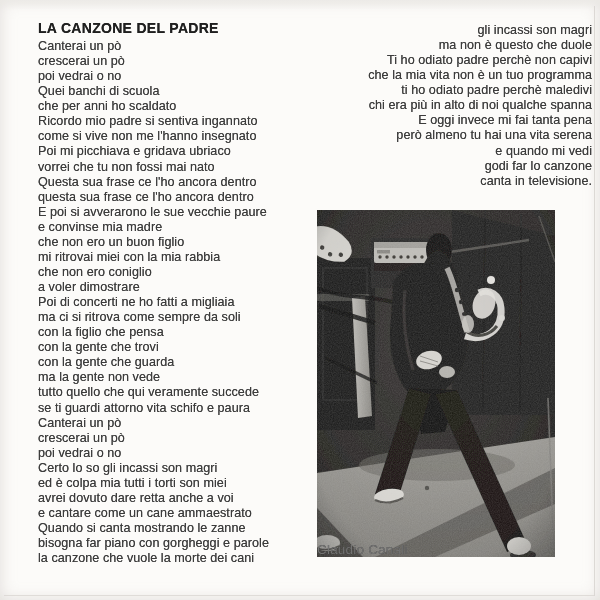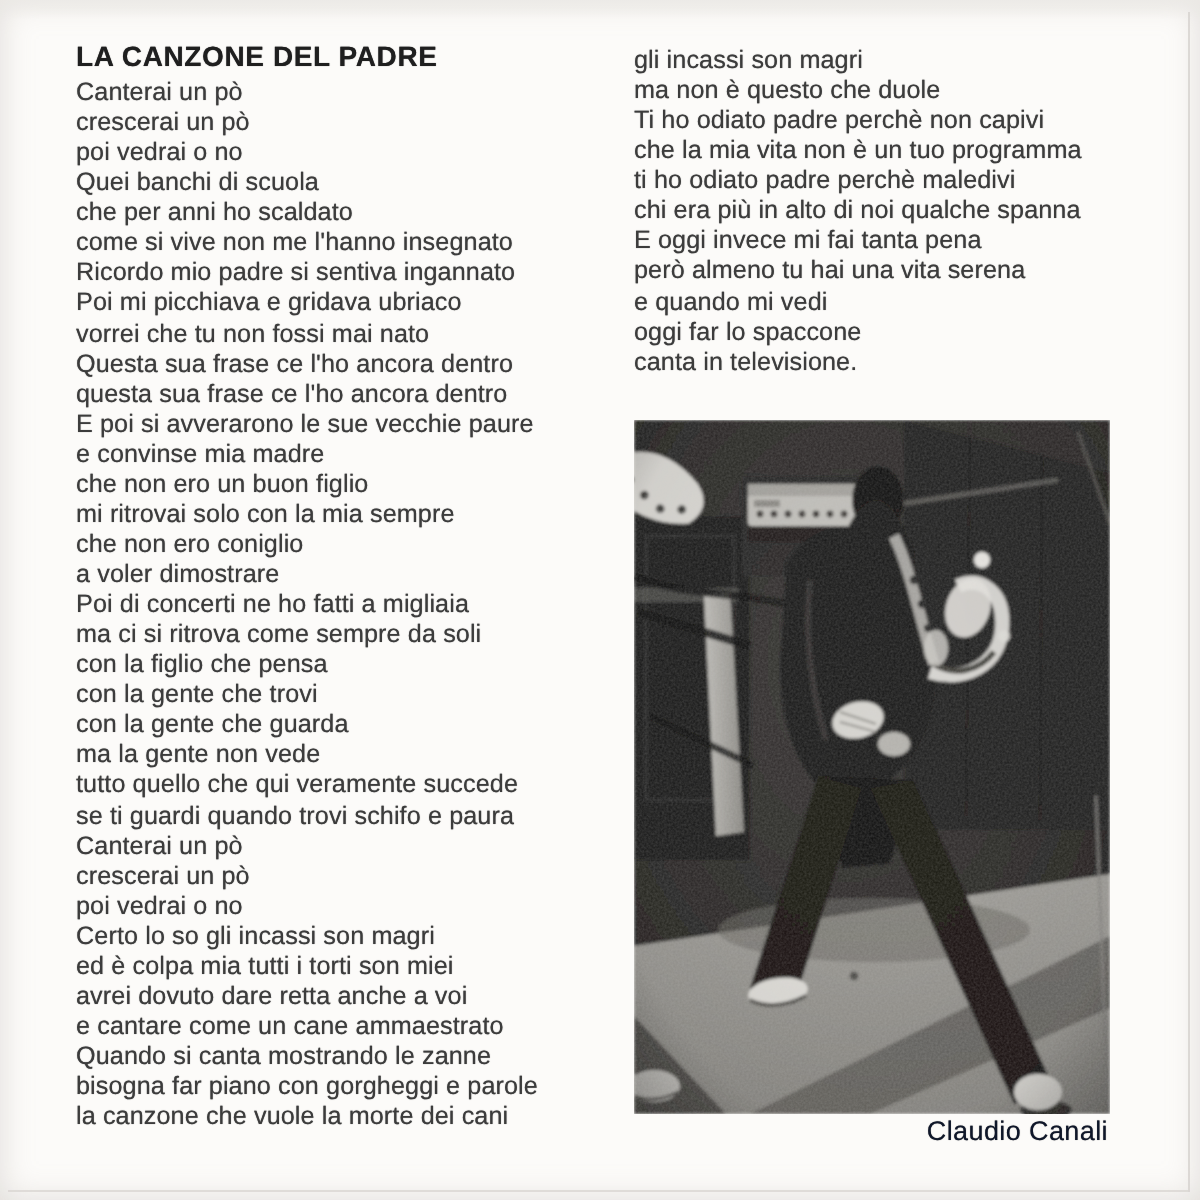--- a/index.html
+++ b/index.html
@@ -15,65 +15,65 @@
 
   .col-left{position:absolute;left:38px;top:20px;width:275px;}
   .song-title{
     margin:0 0 3px 0;font-size:14px;font-weight:bold;letter-spacing:.3px;
     color:#1f1f1f;text-shadow:0 0 .4px rgba(31,31,31,.85);white-space:nowrap;
   }
   .lyric-line{
     font-size:12.6px;line-height:15.07px;color:#3c3c3c;letter-spacing:.05px;
     text-shadow:0 0 .45px rgba(60,60,60,.8);white-space:nowrap;
   }
-  .col-right{position:absolute;left:317px;top:23px;width:275px;}
+  .col-right{position:absolute;left:317px;top:23px;width:275px;text-align:right;}
 
   .photo{position:absolute;left:317px;top:210px;width:238px;height:347px;margin:0;}
   .photo svg{display:block;width:100%;height:100%;}
 
   .photo-credit{
-    position:absolute;left:317px;top:558px;width:237px;text-align:right;
-    font-size:13.5px;color:#0f172a;letter-spacing:.2px;
+    position:absolute;left:317px;top:542px;width:237px;
+    font-size:13.5px;color:#737373;letter-spacing:.2px;
     text-shadow:0 0 .4px rgba(45,45,45,.8);white-space:nowrap;
   }
 </style>
 </head>
 <body>
 
 <div class="page">
   <div class="scan-smudge-top"></div>
 
   <div class="col-left">
     <h1 class="song-title">LA CANZONE DEL PADRE</h1>
     <div>
         <div class="lyric-line">Canterai un pò</div>
         <div class="lyric-line">crescerai un pò</div>
         <div class="lyric-line">poi vedrai o no</div>
         <div class="lyric-line">Quei banchi di scuola</div>
         <div class="lyric-line">che per anni ho scaldato</div>
+        <div class="lyric-line">Ricordo mio padre si sentiva ingannato</div>
         <div class="lyric-line">come si vive non me l'hanno insegnato</div>
-        <div class="lyric-line">Ricordo mio padre si sentiva ingannato</div>
         <div class="lyric-line">Poi mi picchiava e gridava ubriaco</div>
         <div class="lyric-line">vorrei che tu non fossi mai nato</div>
         <div class="lyric-line">Questa sua frase ce l'ho ancora dentro</div>
         <div class="lyric-line">questa sua frase ce l'ho ancora dentro</div>
         <div class="lyric-line">E poi si avverarono le sue vecchie paure</div>
         <div class="lyric-line">e convinse mia madre</div>
         <div class="lyric-line">che non ero un buon figlio</div>
-        <div class="lyric-line">mi ritrovai solo con la mia sempre</div>
+        <div class="lyric-line">mi ritrovai miei con la mia rabbia</div>
         <div class="lyric-line">che non ero coniglio</div>
         <div class="lyric-line">a voler dimostrare</div>
         <div class="lyric-line">Poi di concerti ne ho fatti a migliaia</div>
         <div class="lyric-line">ma ci si ritrova come sempre da soli</div>
         <div class="lyric-line">con la figlio che pensa</div>
         <div class="lyric-line">con la gente che trovi</div>
         <div class="lyric-line">con la gente che guarda</div>
         <div class="lyric-line">ma la gente non vede</div>
         <div class="lyric-line">tutto quello che qui veramente succede</div>
-        <div class="lyric-line">se ti guardi quando trovi schifo e paura</div>
+        <div class="lyric-line">se ti guardi attorno vita schifo e paura</div>
         <div class="lyric-line">Canterai un pò</div>
         <div class="lyric-line">crescerai un pò</div>
         <div class="lyric-line">poi vedrai o no</div>
         <div class="lyric-line">Certo lo so gli incassi son magri</div>
         <div class="lyric-line">ed è colpa mia tutti i torti son miei</div>
         <div class="lyric-line">avrei dovuto dare retta anche a voi</div>
         <div class="lyric-line">e cantare come un cane ammaestrato</div>
         <div class="lyric-line">Quando si canta mostrando le zanne</div>
         <div class="lyric-line">bisogna far piano con gorgheggi e parole</div>
         <div class="lyric-line">la canzone che vuole la morte dei cani</div>
@@ -84,21 +84,21 @@
     <div>
         <div class="lyric-line">gli incassi son magri</div>
         <div class="lyric-line">ma non è questo che duole</div>
         <div class="lyric-line">Ti ho odiato padre perchè non capivi</div>
         <div class="lyric-line">che la mia vita non è un tuo programma</div>
         <div class="lyric-line">ti ho odiato padre perchè maledivi</div>
         <div class="lyric-line">chi era più in alto di noi qualche spanna</div>
         <div class="lyric-line">E oggi invece mi fai tanta pena</div>
         <div class="lyric-line">però almeno tu hai una vita serena</div>
         <div class="lyric-line">e quando mi vedi</div>
-        <div class="lyric-line">oggi far lo spaccone</div>
+        <div class="lyric-line">godi far lo canzone</div>
         <div class="lyric-line">canta in televisione.</div>
       </div>
   </div>
 
   <figure class="photo">
     <svg viewBox="0 0 238 347" preserveAspectRatio="none" aria-hidden="true">
       <defs>
         <radialGradient id="bgG" cx="45%" cy="35%" r="85%">
           <stop offset="0%" stop-color="#343230"></stop>
           <stop offset="55%" stop-color="#272523"></stop>

